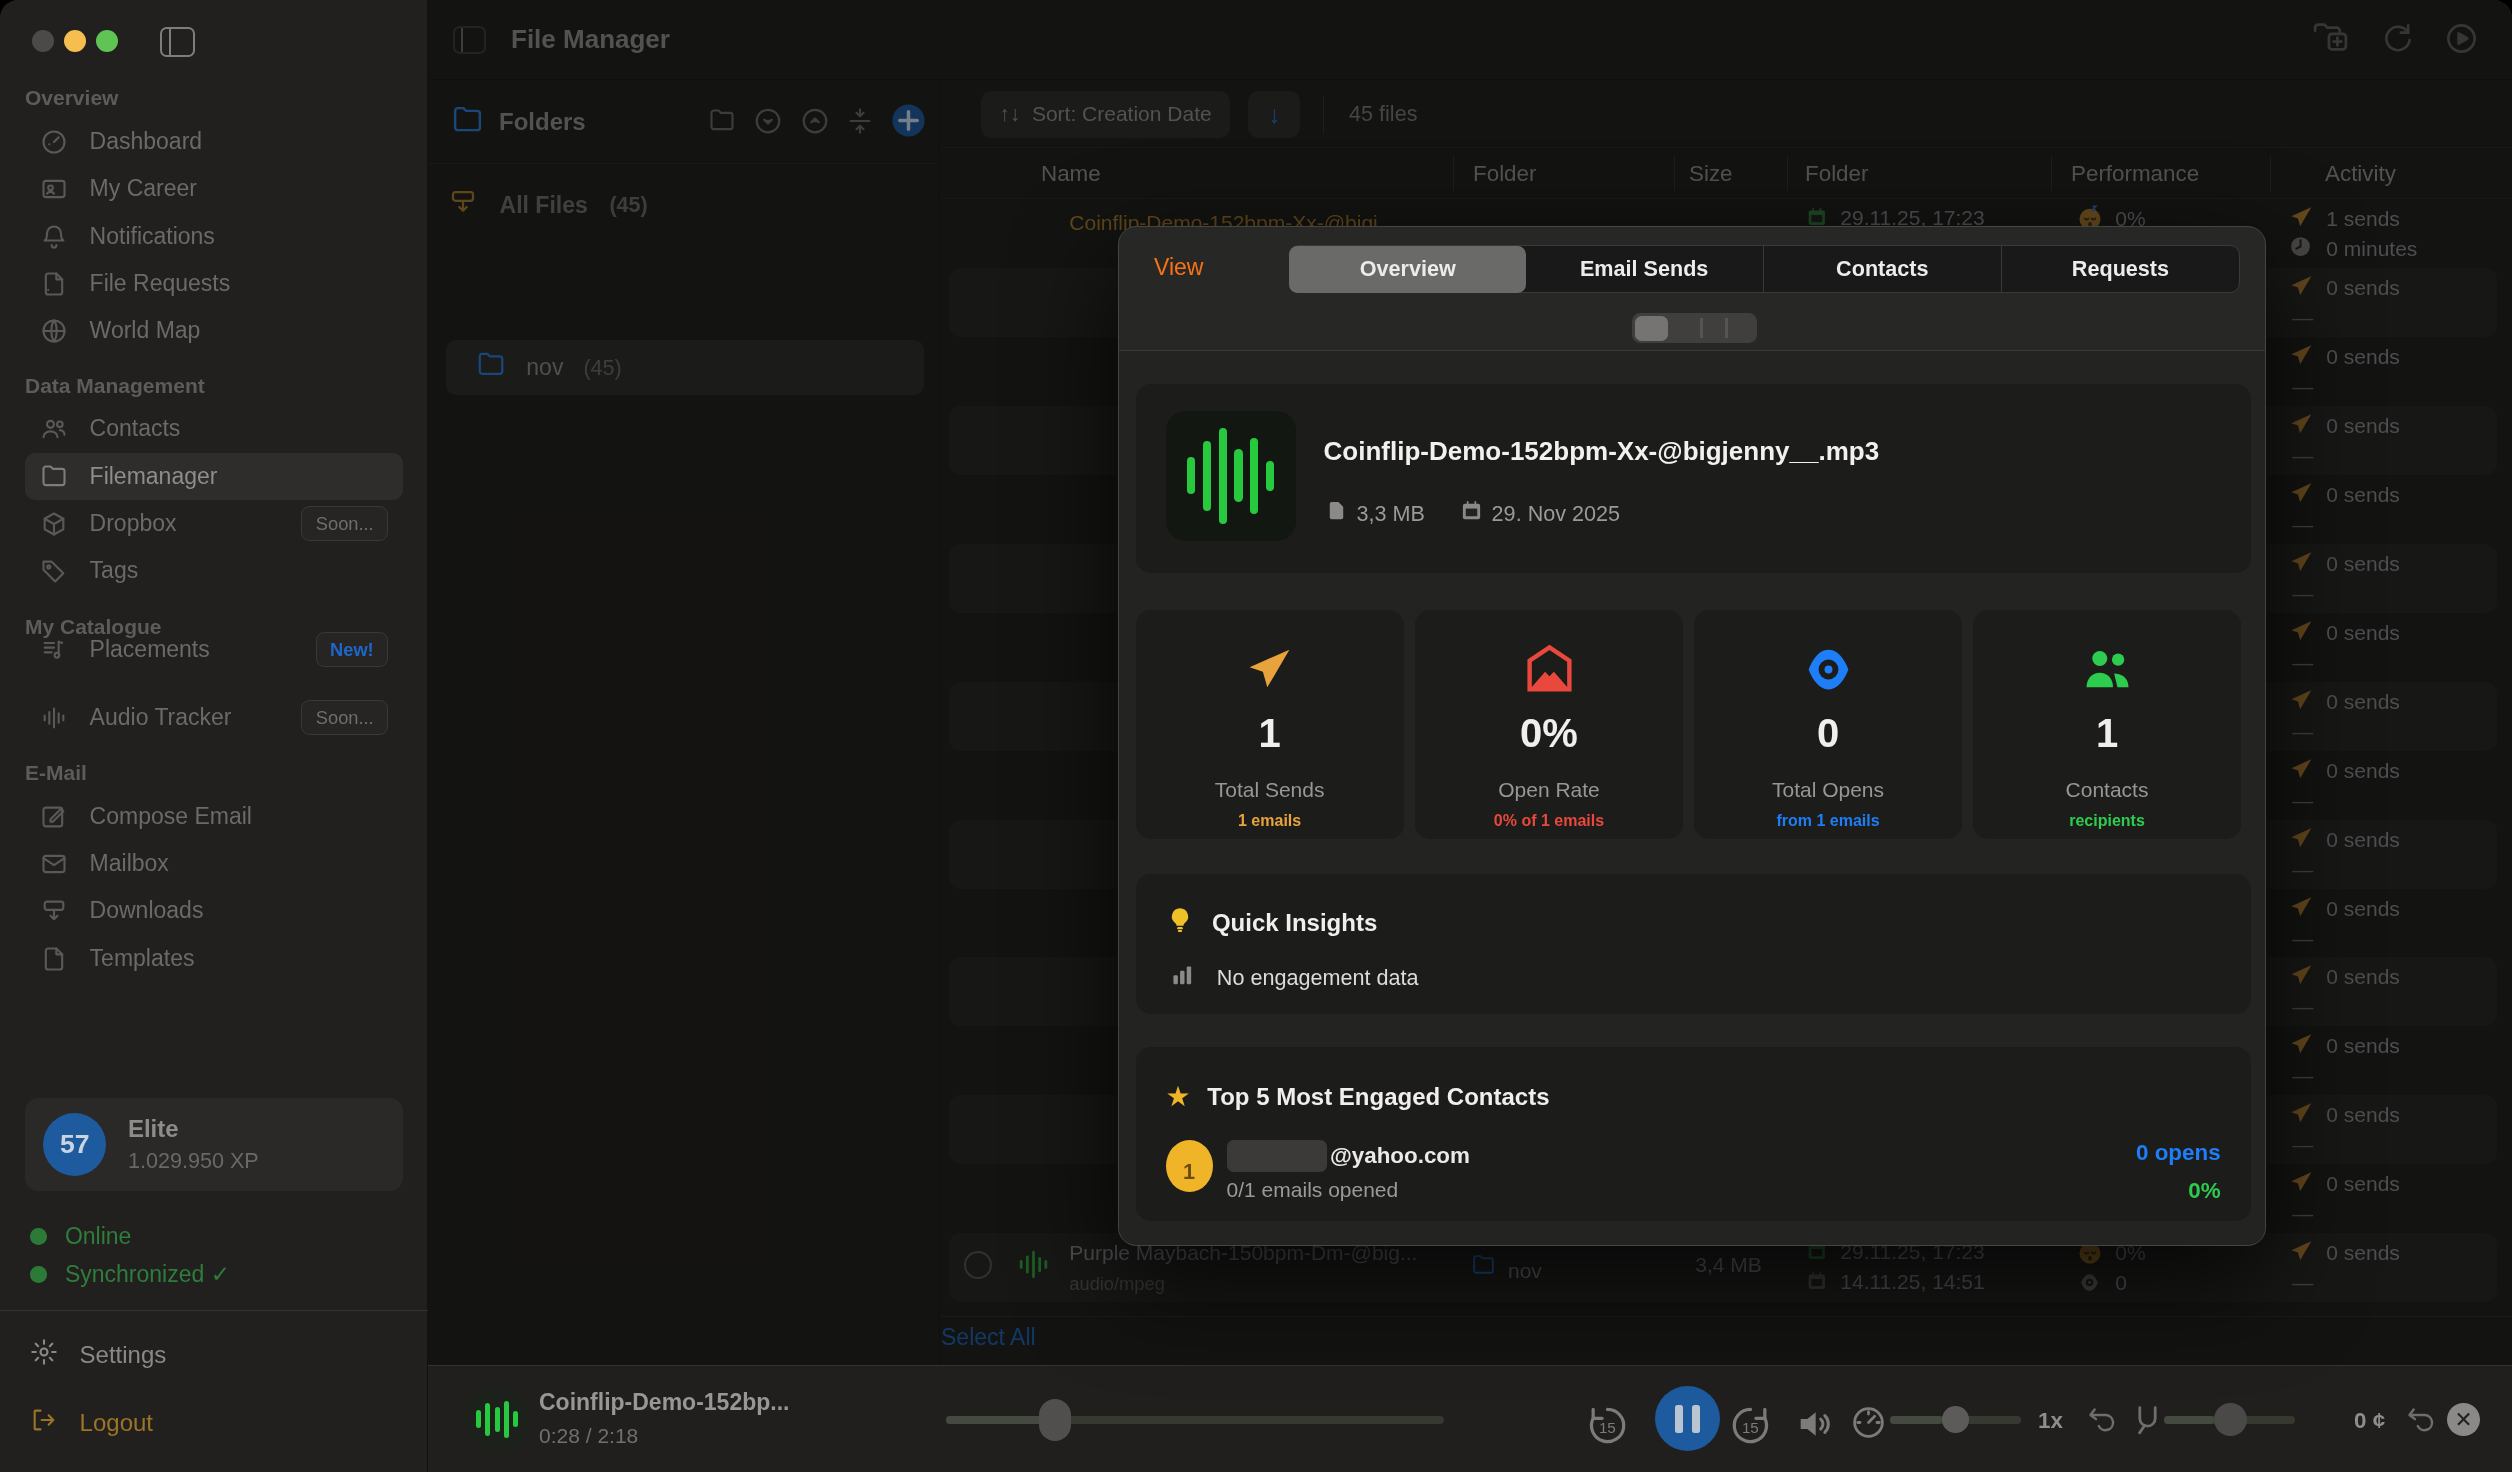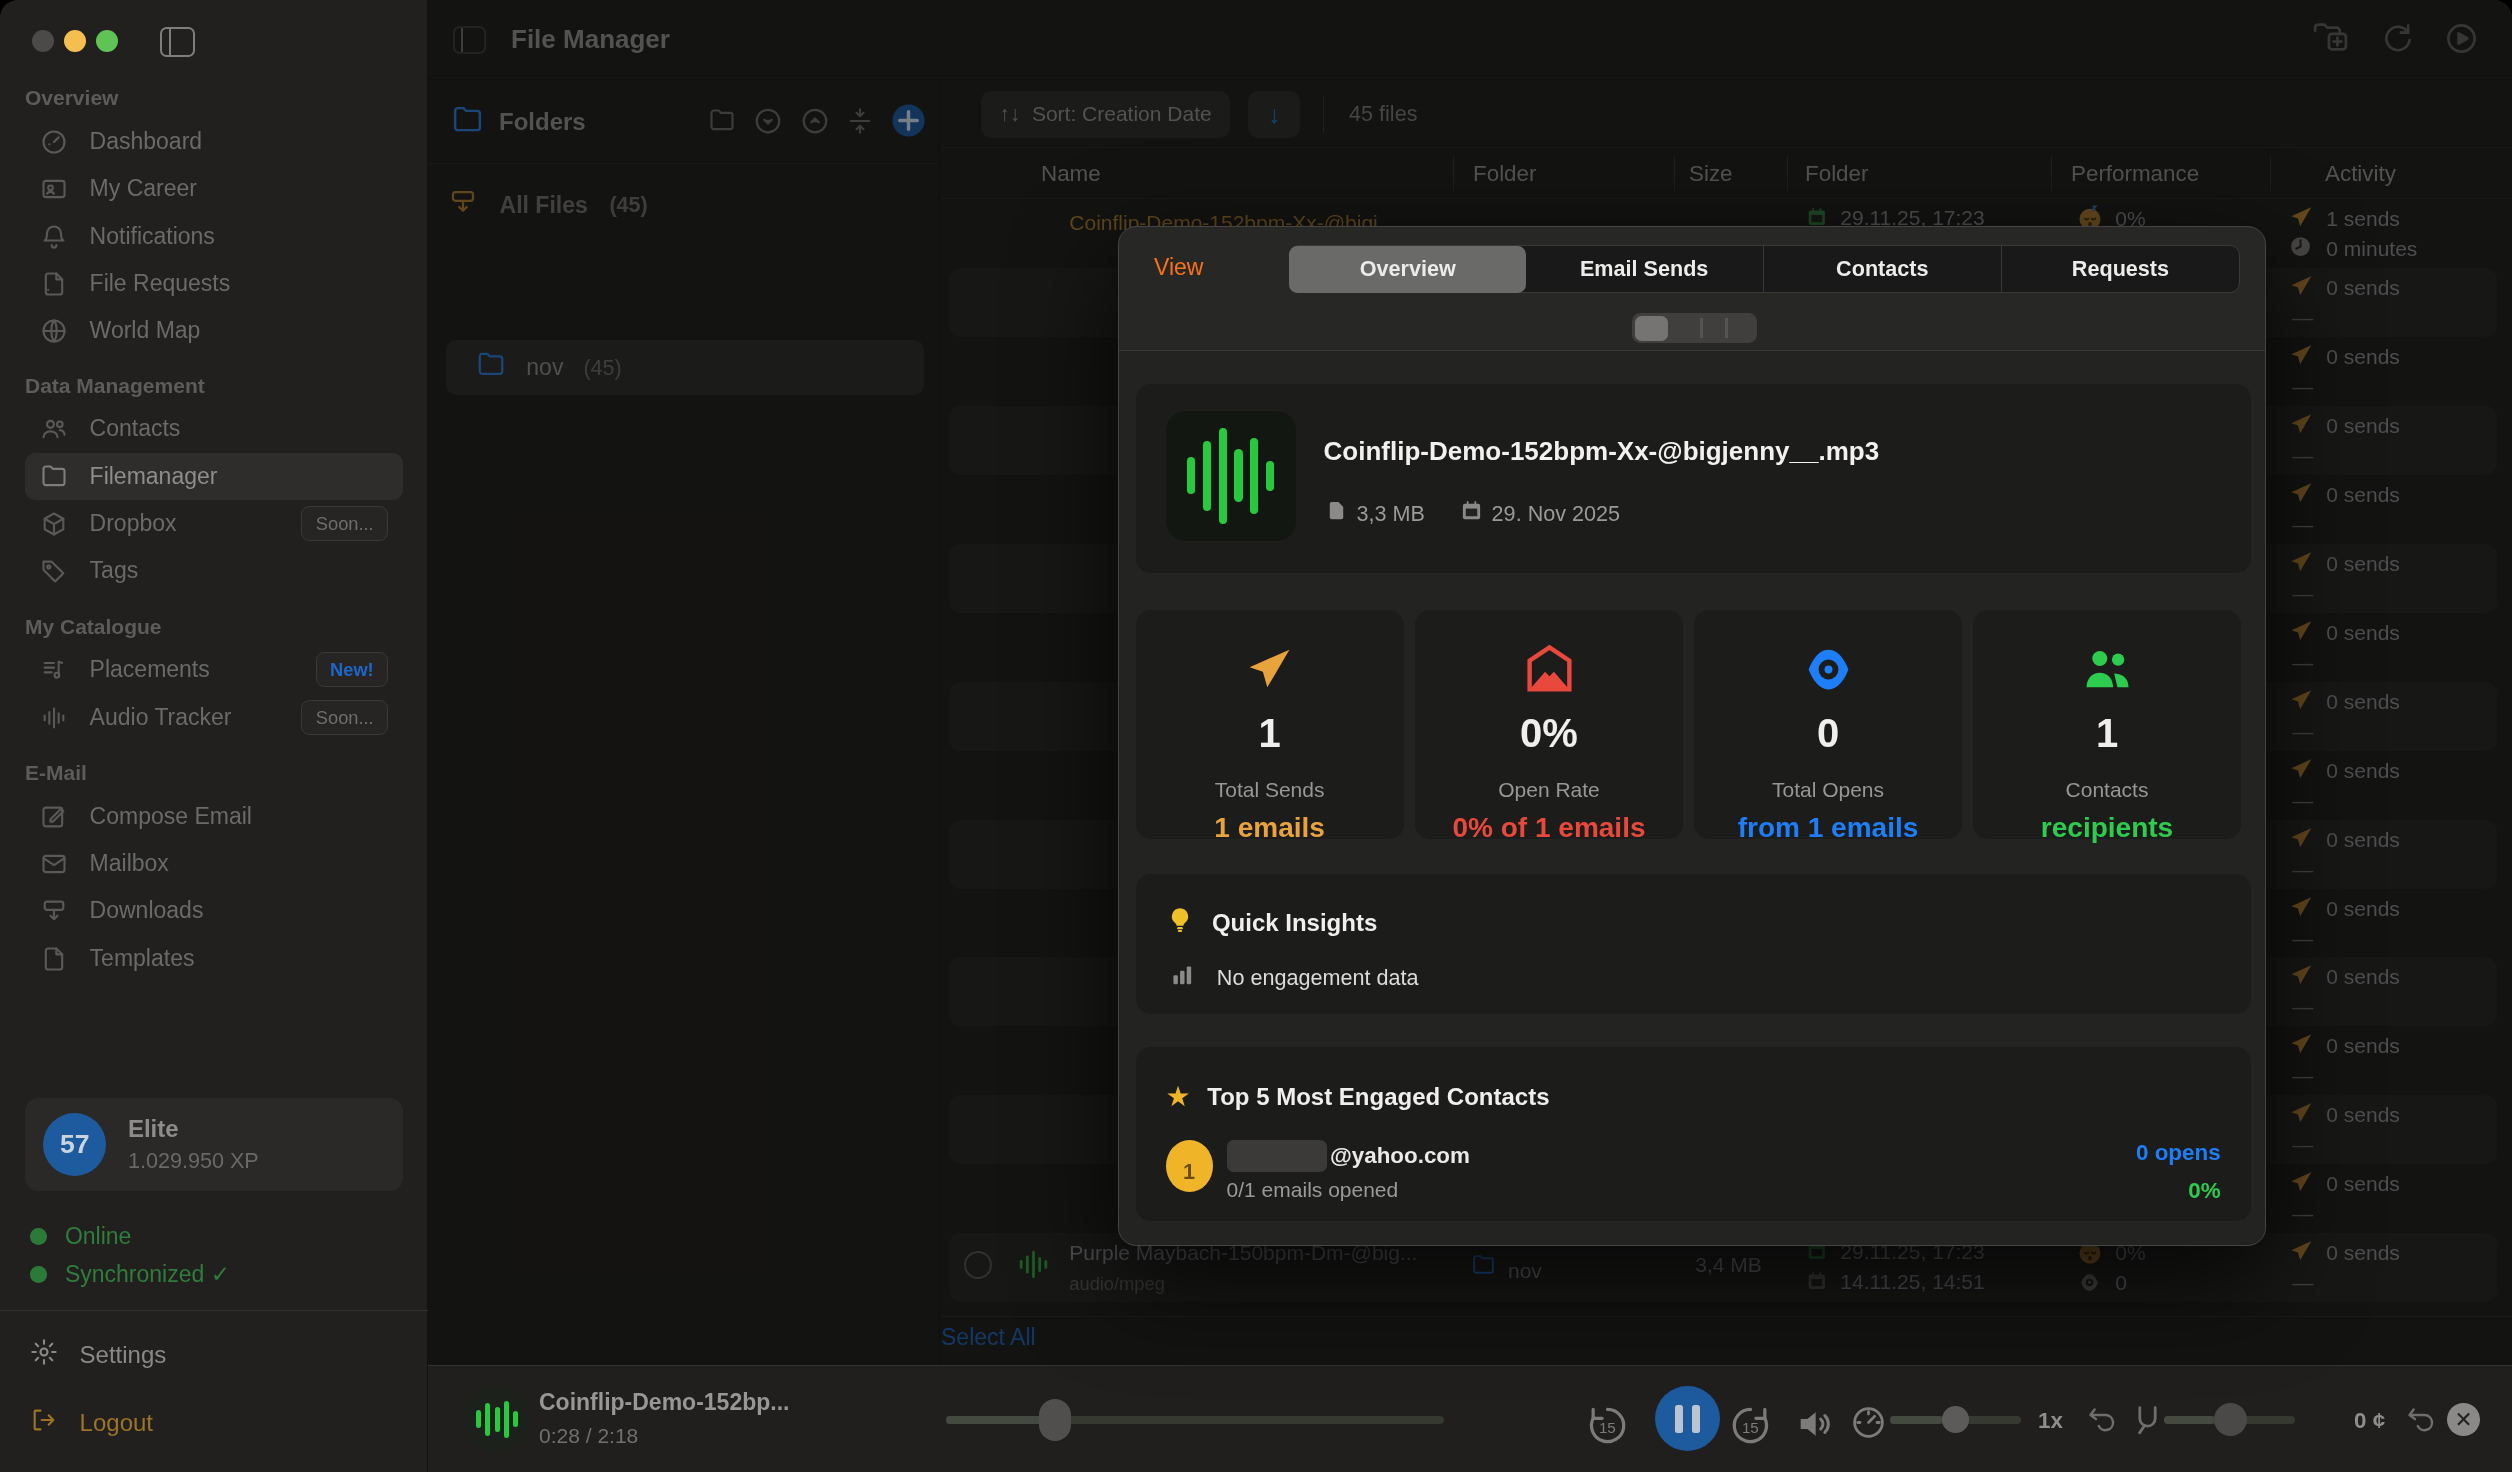--- a/index.html
+++ b/index.html
@@ -89,21 +89,21 @@
   .file-card { left:16.6px; top:33px; width:1115px; height:189px; }
   .wave-tile { position:absolute; left:30px; top:26.6px; width:130px; height:130px; border-radius:20px; background:#121711; display:flex; align-items:center; justify-content:center; gap:7.5px; }
   .wbar { width:8.3px; background:#27c93f; border-radius:5px; }
   .m-filename { position:absolute; left:188px; top:52px; color:#f2f1ef; font-size:26px; font-weight:bold; }
   .m-meta { position:absolute; left:189px; top:115px; display:flex; align-items:center; gap:9px; color:#9b9a98; font-size:21.6px; }
   .m-meta .gap { width:16.6px; }
   .stat-card { top:259px; width:268px; height:229px; text-align:center; }
   .stat-ico { margin-top:33px; height:53px; display:flex; align-items:center; justify-content:center; }
   .stat-val { margin-top:15px; color:#f0efed; font-size:40px; font-weight:bold; }
   .stat-label { margin-top:21.6px; color:#989795; font-size:21px; }
-  .stat-sub { margin-top:10px; font-size:28px; font-weight:bold;text-align:center; }
+  .stat-sub { margin-top:10px; font-size:16px; font-weight:bold;text-align:center; }
   .insights-card { left:16.6px; top:523px; width:1115px; height:140px; }
   .ic-title { position:absolute; left:30px; top:32px; display:flex; gap:18.3px; align-items:center; color:#f0efed; font-size:24px; font-weight:bold; }
   .ic-empty { position:absolute; left:33px; top:88px; display:flex; gap:21.6px; align-items:center; color:#dddcda; font-size:21.6px; }
   .top5-card { left:16.6px; top:696px; width:1115px; height:174px; }
   .t5-title { position:absolute; left:30px; top:33px; display:flex; gap:16.6px; align-items:center; color:#f0efed; font-size:24px; font-weight:bold; }
   .t5-star { color:#f0b429; font-size:28px; }
   .rank { position:absolute; left:30px; top:93px; width:47px; height:52px; border-radius:50%; background:#f0b429; color:#6b4e0a; font-size:21.6px; font-weight:bold; display:flex; align-items:flex-end; justify-content:center; padding-bottom:6.6px; }
   .t5-email { position:absolute; left:91px; top:93px; color:#eceae8; font-size:22.4px; font-weight:bold; display:flex; align-items:center; }
   .redact { display:inline-block; width:100px; height:32px; background:#3b3a38; border-radius:6.6px; margin-right:3.3px; }
   .t5-sub { position:absolute; left:91px; top:131px; color:#9b9a98; font-size:21px; }
@@ -224,21 +224,21 @@
         <div class="nav-item" style="top: 547px;">
           <span class="ic">
             <svg width="28" height="28" viewBox="0 0 24 24" fill="none" stroke="#5a5957" stroke-width="1.8" stroke-linecap="round" stroke-linejoin="round">
               <path d="M3 11V4h7l10 10-7 7z"></path>
               <circle cx="7.5" cy="8.5" r="1.3"></circle>
             </svg>
           </span>
           <span>Tags</span>
         </div>
         <div class="sec-label" style="top: 615px;">My Catalogue</div>
-        <div class="nav-item" style="top: 646px;">
+        <div class="nav-item" style="top: 626px;">
           <span class="ic">
             <svg width="28" height="28" viewBox="0 0 24 24" fill="none" stroke="#5a5957" stroke-width="1.8" stroke-linecap="round" stroke-linejoin="round">
               <path d="M4 6h8M4 10h8M4 14h6"></path>
               <path d="M16 5v10"></path>
               <circle cx="14.5" cy="16.5" r="2"></circle>
               <path d="M16 5l3 1"></path>
             </svg>
           </span>
           <span>Placements</span>
           <span class="badge new">New!</span>

